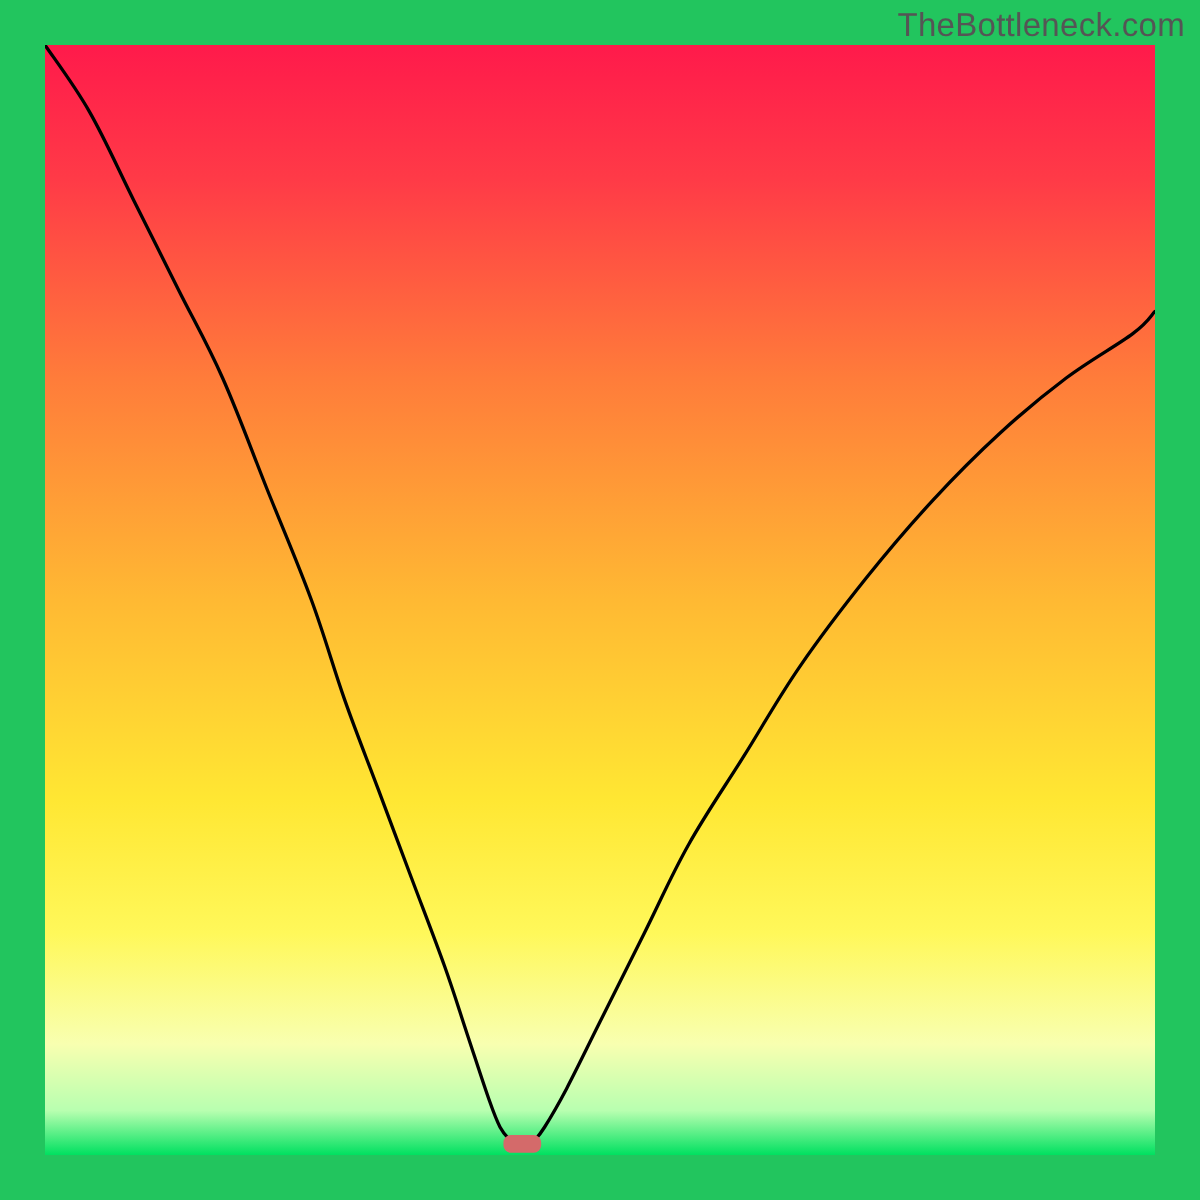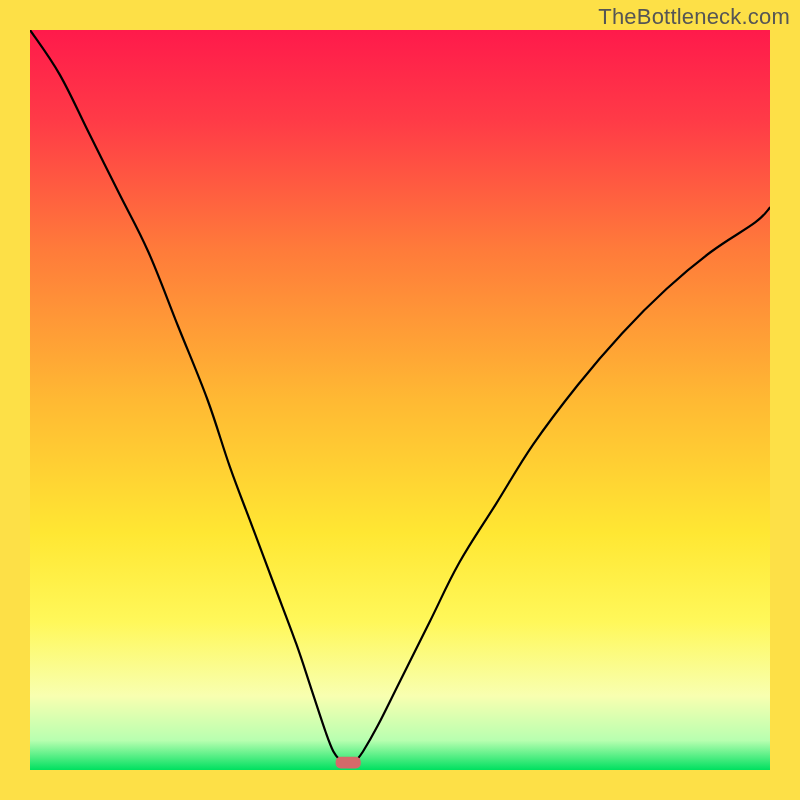--- a/index.html
+++ b/index.html
@@ -6,21 +6,21 @@
     margin: 0;
     padding: 0;
     width: 800px;
     height: 800px;
     overflow: hidden;
     font-family: Arial, Helvetica, sans-serif;
   }
   .outer {
     width: 800px;
     height: 800px;
-    background: #fde047;
+    background: #22c55e;
     position: relative;
   }
   .plot-area {
     position: absolute;
     left: 30px;
     top: 30px;
     width: 740px;
     height: 740px;
   }
   .watermark {

